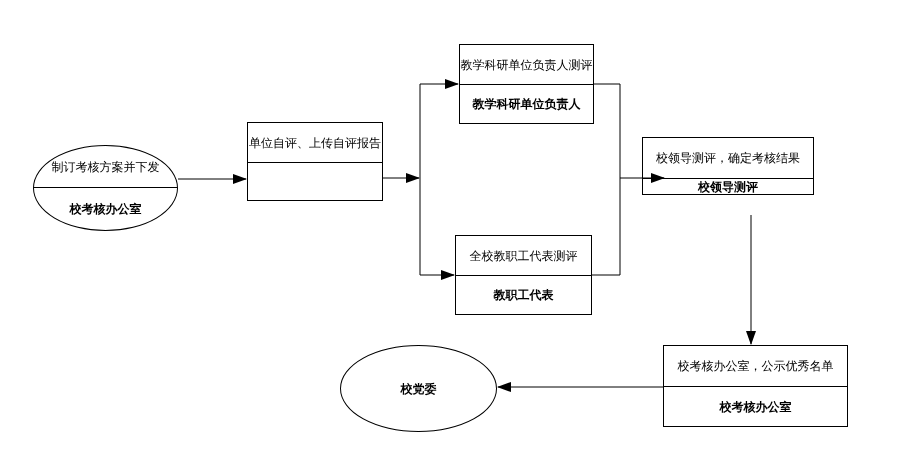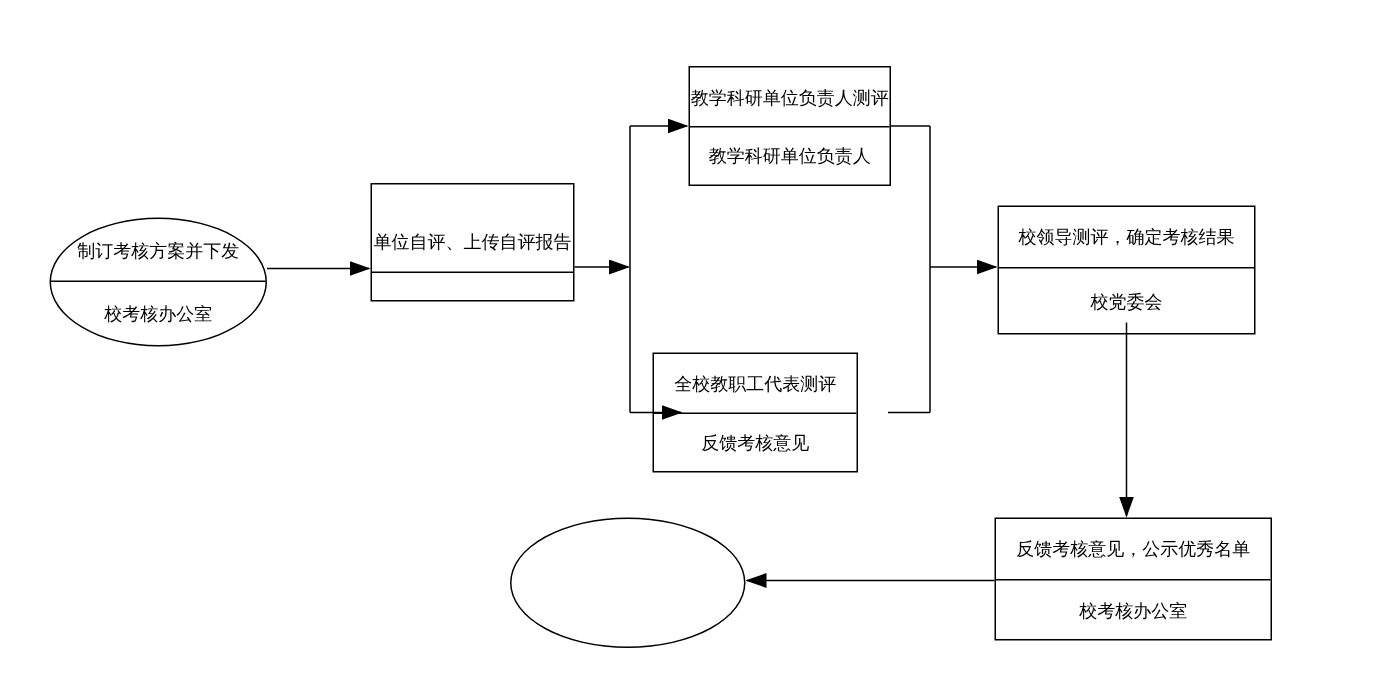--- a/index.html
+++ b/index.html
@@ -17,41 +17,41 @@
   .connectors{
     position:absolute;left:0;top:0;width:915px;height:461px;
   }
   .node{
     position:absolute;
     box-sizing:border-box;
     border:1px solid #000;
     display:flex;
     flex-direction:column;
     background:transparent;
-    justify-content:center;
   }
   .node.ellipse{
     border-radius:50%;
   }
   .cell{
     display:flex;
     align-items:center;
     justify-content:center;
     white-space:nowrap;
     font-size:12px;
     line-height:1;
     overflow:visible;
   }
   .cell.action{
     height:var(--div);
     border-bottom:1px solid #000;
     flex:none;
   }
   .cell.actor{
     flex:1;
+    font-weight:bold;
   }
 </style>
 </head>
 <body>
 
 <div class="canvas">
 
   <svg class="connectors" width="915" height="461" viewBox="0 0 915 461" xmlns="http://www.w3.org/2000/svg">
     <defs>
       <marker id="arrow" markerUnits="userSpaceOnUse" markerWidth="14" markerHeight="10" refX="13" refY="5" orient="auto">
@@ -80,31 +80,32 @@
 
   <div class="node" style="left:247px;top:122px;width:136px;height:79px;--div:39px">
     <div class="cell action">单位自评、上传自评报告</div>
   </div>
 
   <div class="node" style="left:459px;top:44px;width:135px;height:80px;--div:39px">
     <div class="cell action">教学科研单位负责人测评</div>
     <div class="cell actor">教学科研单位负责人</div>
   </div>
 
-  <div class="node" style="left:435px;top:235px;width:137px;height:80px;--div:39px">
+  <div class="node" style="left:455px;top:235px;width:137px;height:80px;--div:39px">
     <div class="cell action">全校教职工代表测评</div>
-    <div class="cell actor">反馈考核意见</div>
+    <div class="cell actor">教职工代表</div>
   </div>
 
-  <div class="node" style="left:665px;top:137px;width:172px;height:86px;--div:40px">
+  <div class="node" style="left:642px;top:137px;width:172px;height:58px;--div:40px">
     <div class="cell action">校领导测评，确定考核结果</div>
-    <div class="cell actor">校党委会</div>
+    <div class="cell actor">校领导测评</div>
   </div>
 
   <div class="node" style="left:663px;top:345px;width:185px;height:82px;--div:40px">
-    <div class="cell action">反馈考核意见，公示优秀名单</div>
+    <div class="cell action">校考核办公室，公示优秀名单</div>
     <div class="cell actor">校考核办公室</div>
   </div>
 
   <div class="node ellipse" style="left:340px;top:345px;width:157px;height:87px;--div:42px">
+    <div class="cell actor">校党委</div>
   </div>
 
 </div>
 
 </body></html>

